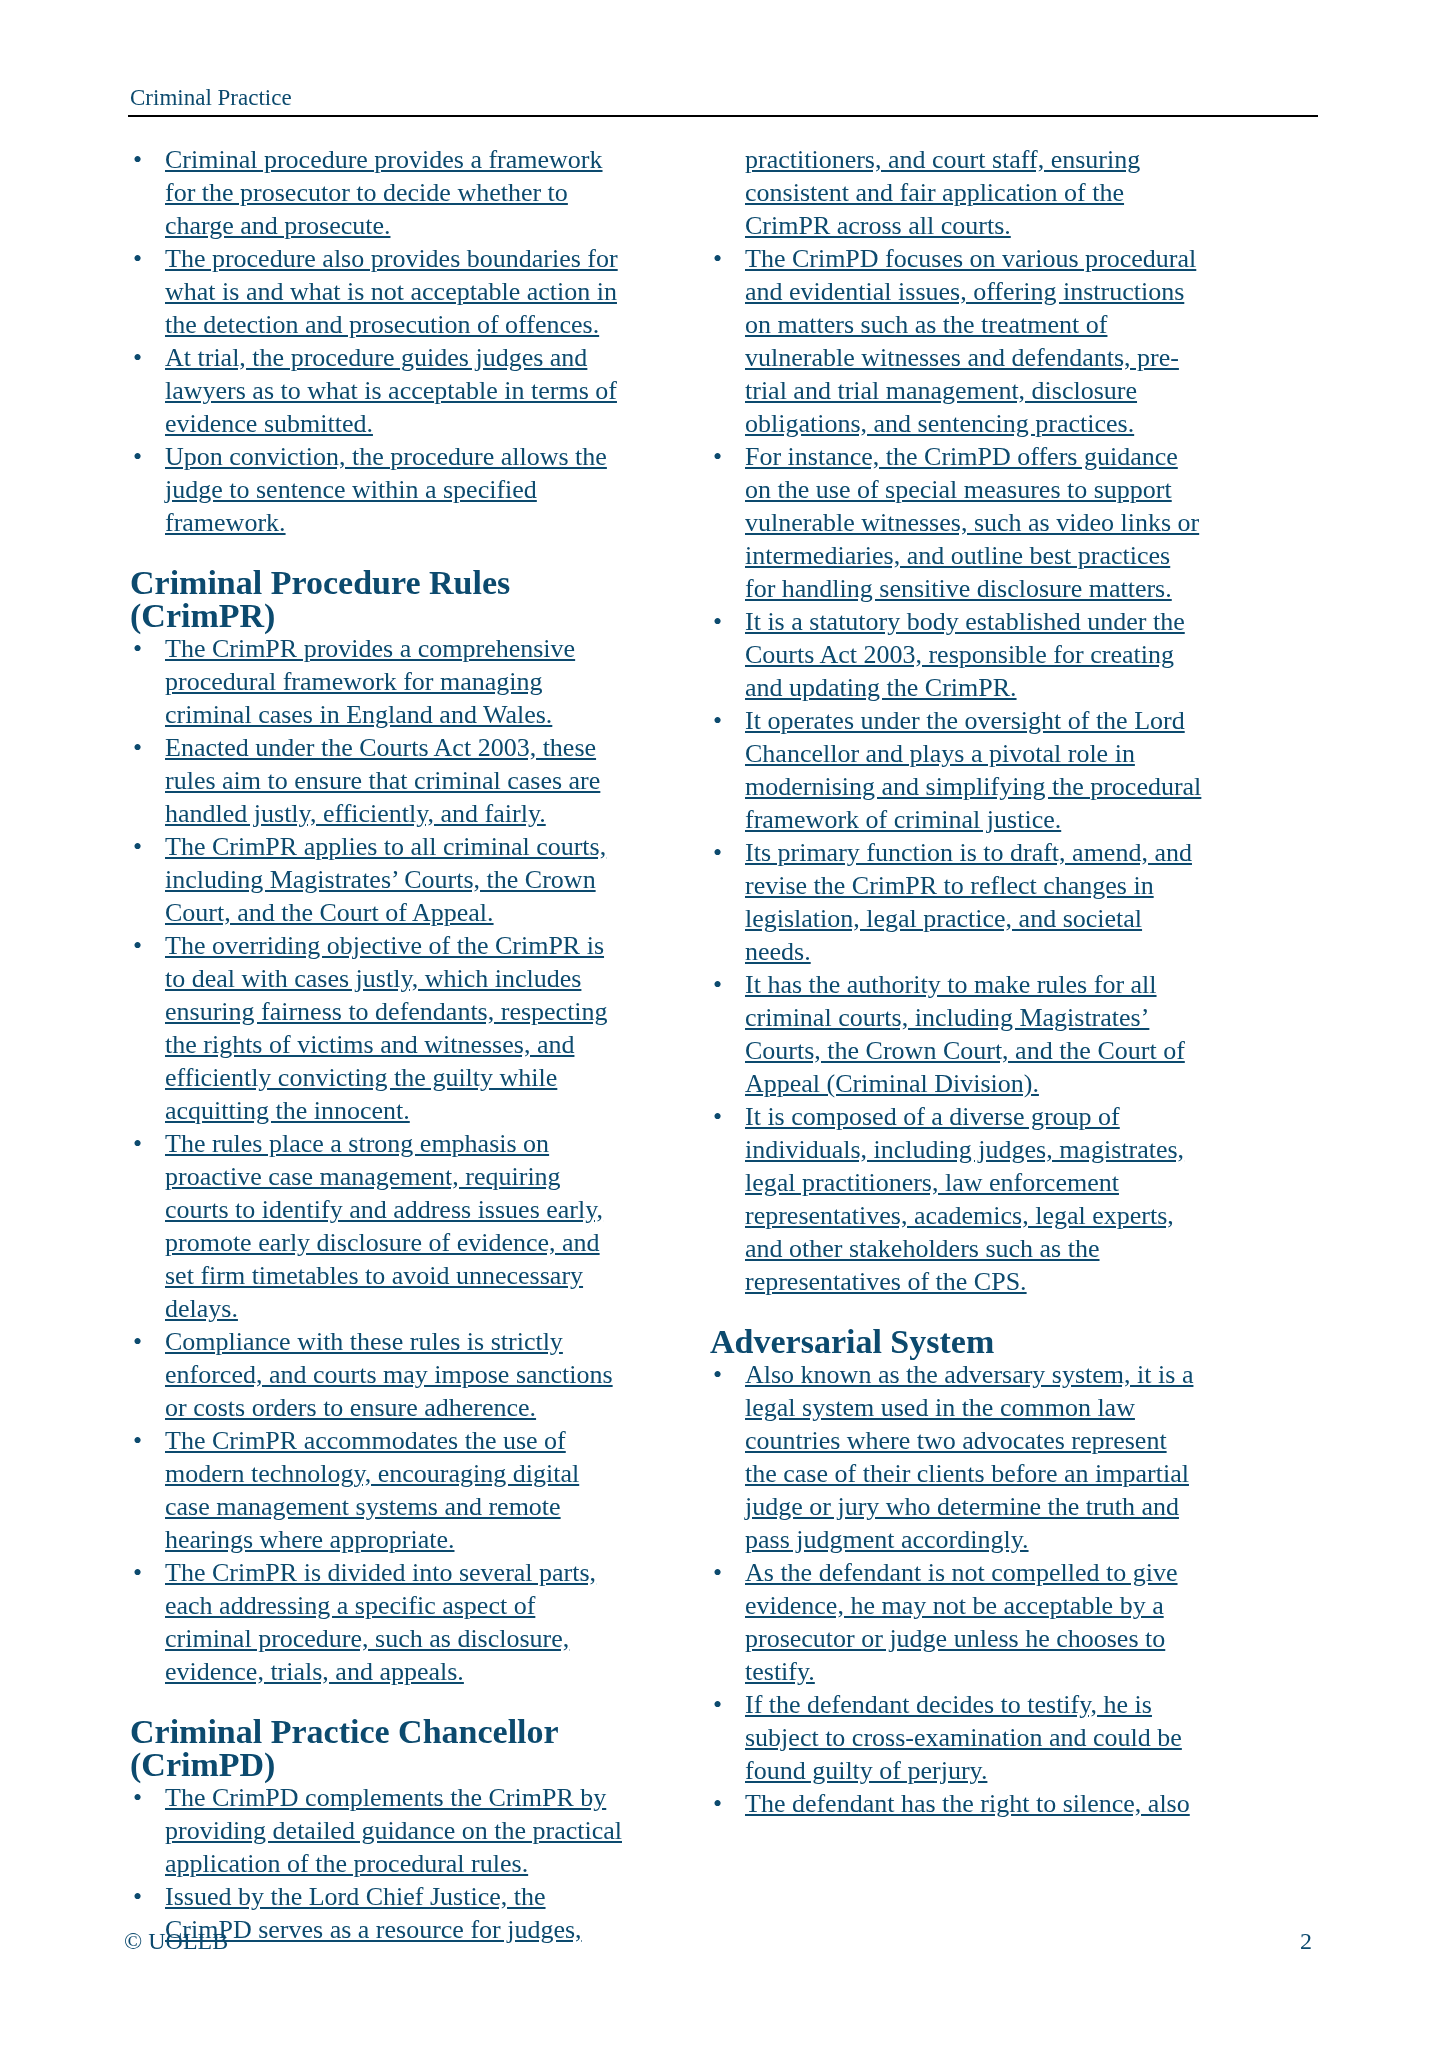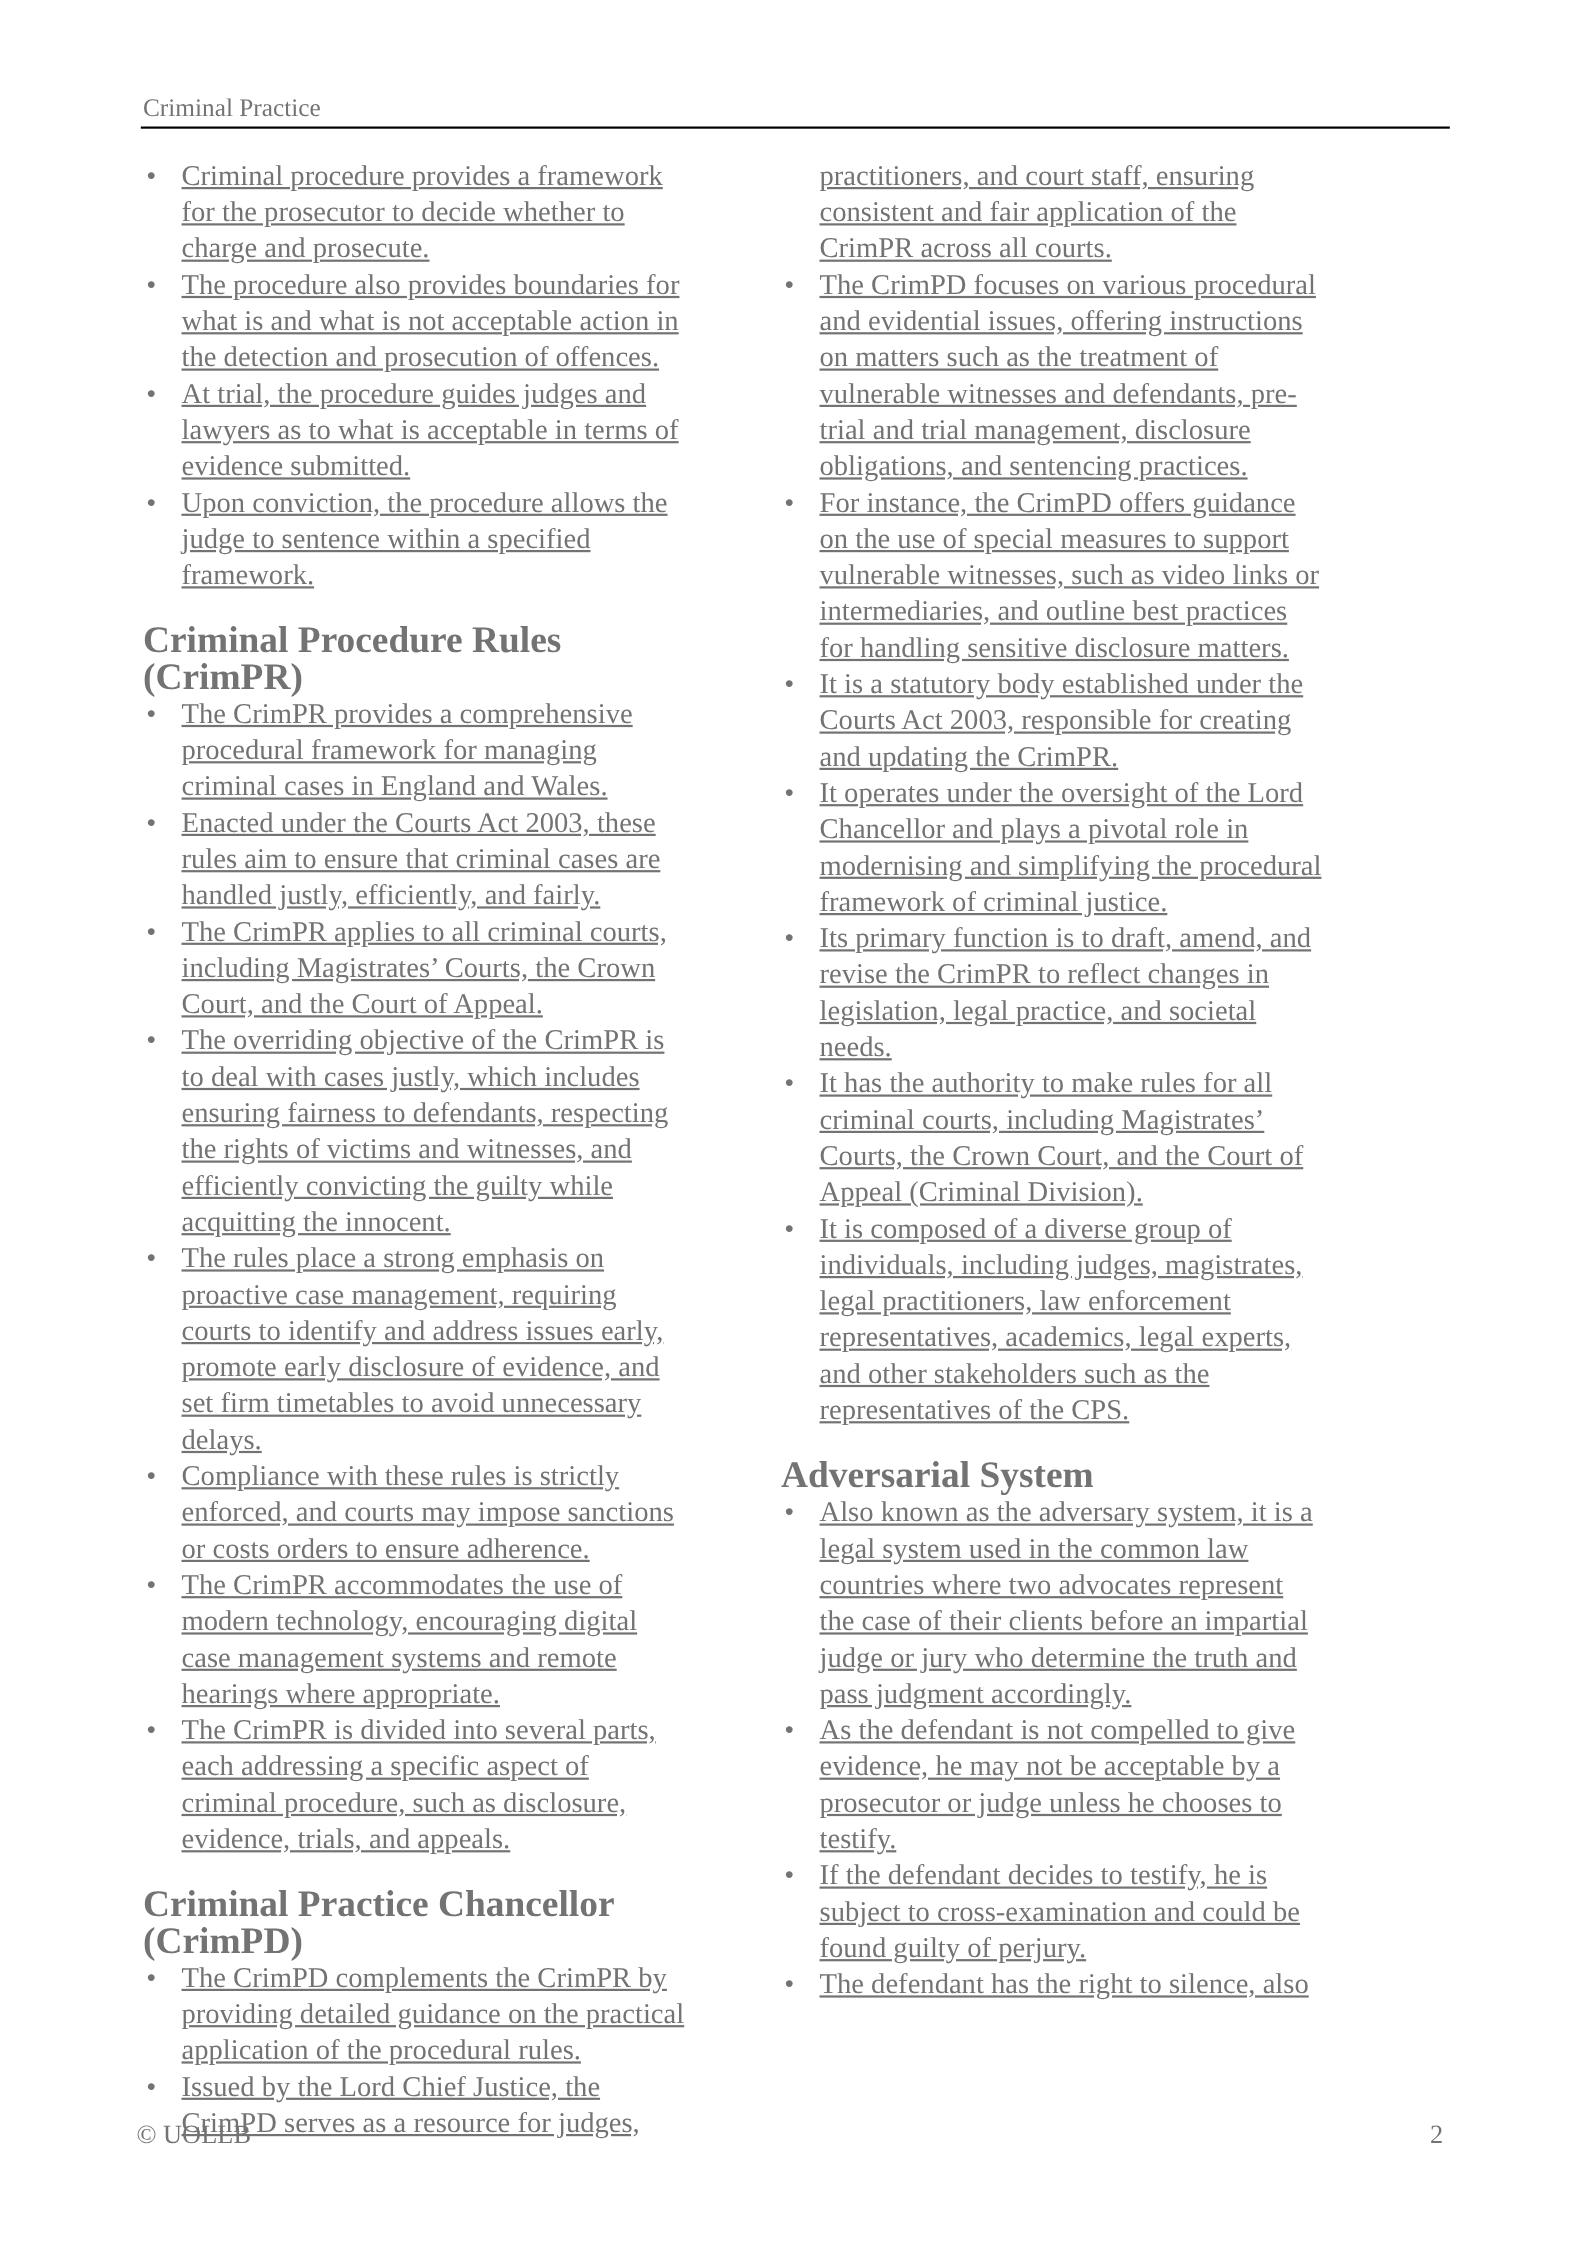--- a/index.html
+++ b/index.html
@@ -1,18 +1,18 @@
 <!DOCTYPE html>
 <html><head>
 <meta charset="utf-8">
 <style>
   html, body { margin:0; padding:0; background:#ffffff; }
   .page {
     position:relative; width:1445px; height:2045px; background:#ffffff;
-    font-family:"Liberation Serif", serif; color:#737373; overflow:hidden;
+    font-family:"Liberation Serif", serif; color:#0c4a6e; overflow:hidden;
   }
   .running-header {
     position:absolute; left:130px; top:85px;
     font-size:23px; line-height:25px;
   }
   .header-rule {
     position:absolute; left:128px; top:115px; width:1190px; height:2px;
     background:#000;
   }
   .columns {

